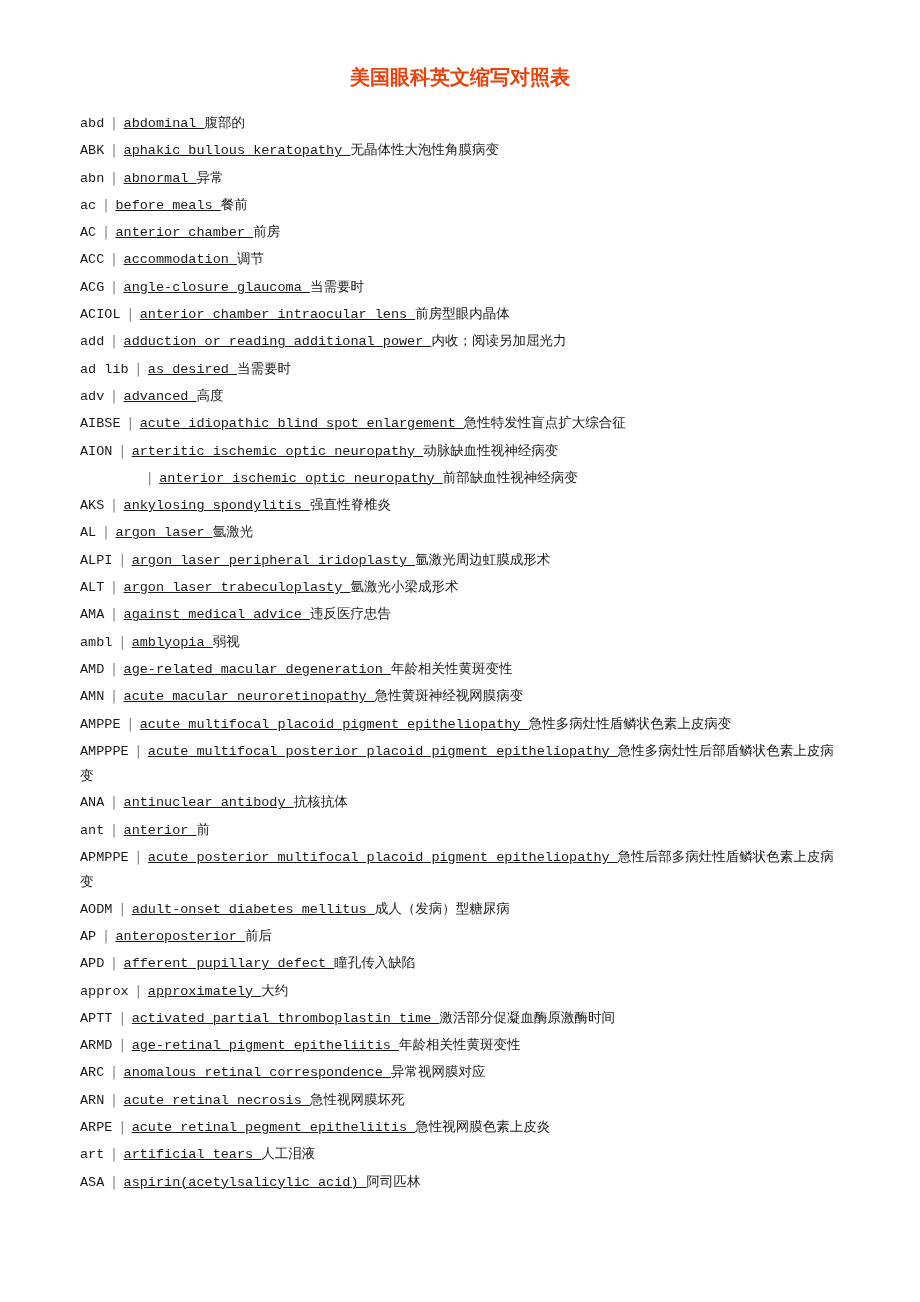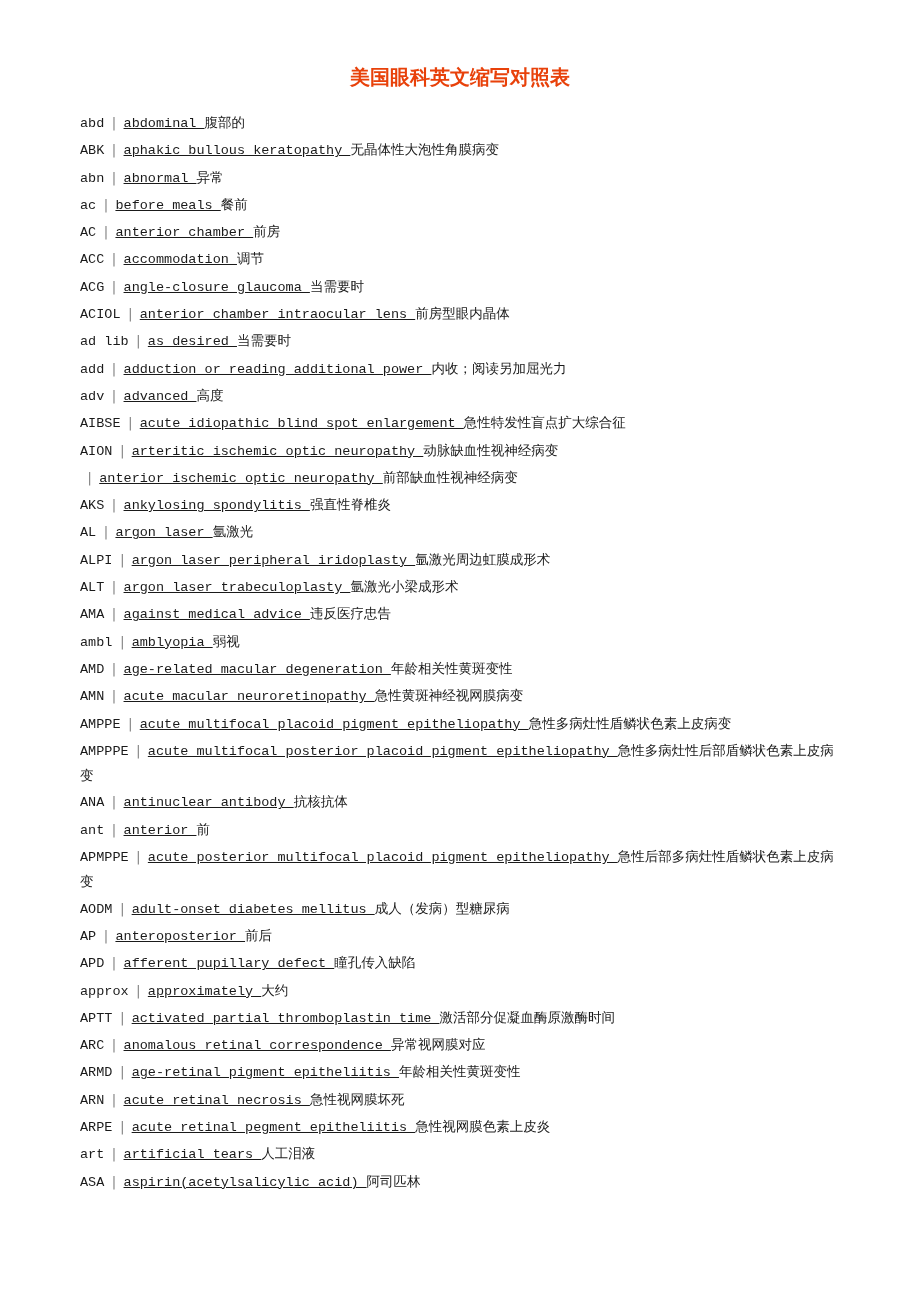--- a/index.html
+++ b/index.html
@@ -42,38 +42,39 @@
     .full-text {
       font-family: "Courier New", Courier, monospace;
       color: #1a1a1a;
       text-decoration: underline;
     }
     .chinese {
       font-family: "SimSun", "宋体", serif;
       color: #1a1a1a;
     }
     .indent {
+      margin-left: 60px;
     }
   </style>
 </head>
 <body>
 
 <h1 class="page-title">美国眼科英文缩写对照表</h1>
 
 <div id="entries-container">
 <div class="entry"><span class="abbr">abd</span><span class="separator">｜</span><span class="full-text">abdominal </span><span class="chinese">腹部的</span></div>
     <div class="entry"><span class="abbr">ABK</span><span class="separator">｜</span><span class="full-text">aphakic bullous keratopathy </span><span class="chinese">无晶体性大泡性角膜病变</span></div>
     <div class="entry"><span class="abbr">abn</span><span class="separator">｜</span><span class="full-text">abnormal </span><span class="chinese">异常</span></div>
     <div class="entry"><span class="abbr">ac</span><span class="separator">｜</span><span class="full-text">before meals </span><span class="chinese">餐前</span></div>
     <div class="entry"><span class="abbr">AC</span><span class="separator">｜</span><span class="full-text">anterior chamber </span><span class="chinese">前房</span></div>
     <div class="entry"><span class="abbr">ACC</span><span class="separator">｜</span><span class="full-text">accommodation </span><span class="chinese">调节</span></div>
     <div class="entry"><span class="abbr">ACG</span><span class="separator">｜</span><span class="full-text">angle-closure glaucoma </span><span class="chinese">当需要时</span></div>
     <div class="entry"><span class="abbr">ACIOL</span><span class="separator">｜</span><span class="full-text">anterior chamber intraocular lens </span><span class="chinese">前房型眼内晶体</span></div>
+    <div class="entry"><span class="abbr">add</span><span class="separator">｜</span><span class="full-text">adduction or reading additional power </span><span class="chinese">内收；阅读另加屈光力</span></div>
     <div class="entry"><span class="abbr">ad lib</span><span class="separator">｜</span><span class="full-text">as desired </span><span class="chinese">当需要时</span></div>
-    <div class="entry"><span class="abbr">add</span><span class="separator">｜</span><span class="full-text">adduction or reading additional power </span><span class="chinese">内收；阅读另加屈光力</span></div>
     <div class="entry"><span class="abbr">adv</span><span class="separator">｜</span><span class="full-text">advanced </span><span class="chinese">高度</span></div>
     <div class="entry"><span class="abbr">AIBSE</span><span class="separator">｜</span><span class="full-text">acute idiopathic blind spot enlargement </span><span class="chinese">急性特发性盲点扩大综合征</span></div>
     <div class="entry"><span class="abbr">AION</span><span class="separator">｜</span><span class="full-text">arteritic ischemic optic neuropathy </span><span class="chinese">动脉缺血性视神经病变</span></div>
     <div class="entry indent"><span class="separator">｜</span><span class="full-text">anterior ischemic optic neuropathy </span><span class="chinese">前部缺血性视神经病变</span></div>
     <div class="entry"><span class="abbr">AKS</span><span class="separator">｜</span><span class="full-text">ankylosing spondylitis </span><span class="chinese">强直性脊椎炎</span></div>
     <div class="entry"><span class="abbr">AL</span><span class="separator">｜</span><span class="full-text">argon laser </span><span class="chinese">氩激光</span></div>
     <div class="entry"><span class="abbr">ALPI</span><span class="separator">｜</span><span class="full-text">argon laser peripheral iridoplasty </span><span class="chinese">氩激光周边虹膜成形术</span></div>
     <div class="entry"><span class="abbr">ALT</span><span class="separator">｜</span><span class="full-text">argon laser trabeculoplasty </span><span class="chinese">氩激光小梁成形术</span></div>
     <div class="entry"><span class="abbr">AMA</span><span class="separator">｜</span><span class="full-text">against medical advice </span><span class="chinese">违反医疗忠告</span></div>
     <div class="entry"><span class="abbr">ambl</span><span class="separator">｜</span><span class="full-text">amblyopia </span><span class="chinese">弱视</span></div>
@@ -82,19 +83,19 @@
     <div class="entry"><span class="abbr">AMPPE</span><span class="separator">｜</span><span class="full-text">acute multifocal placoid pigment epitheliopathy </span><span class="chinese">急性多病灶性盾鳞状色素上皮病变</span></div>
     <div class="entry"><span class="abbr">AMPPPE</span><span class="separator">｜</span><span class="full-text">acute multifocal posterior placoid pigment epitheliopathy </span><span class="chinese">急性多病灶性后部盾鳞状色素上皮病变</span></div>
     <div class="entry"><span class="abbr">ANA</span><span class="separator">｜</span><span class="full-text">antinuclear antibody </span><span class="chinese">抗核抗体</span></div>
     <div class="entry"><span class="abbr">ant</span><span class="separator">｜</span><span class="full-text">anterior </span><span class="chinese">前</span></div>
     <div class="entry"><span class="abbr">APMPPE</span><span class="separator">｜</span><span class="full-text">acute posterior multifocal placoid pigment epitheliopathy </span><span class="chinese">急性后部多病灶性盾鳞状色素上皮病变</span></div>
     <div class="entry"><span class="abbr">AODM</span><span class="separator">｜</span><span class="full-text">adult-onset diabetes mellitus </span><span class="chinese">成人（发病）型糖尿病</span></div>
     <div class="entry"><span class="abbr">AP</span><span class="separator">｜</span><span class="full-text">anteroposterior </span><span class="chinese">前后</span></div>
     <div class="entry"><span class="abbr">APD</span><span class="separator">｜</span><span class="full-text">afferent pupillary defect </span><span class="chinese">瞳孔传入缺陷</span></div>
     <div class="entry"><span class="abbr">approx</span><span class="separator">｜</span><span class="full-text">approximately </span><span class="chinese">大约</span></div>
     <div class="entry"><span class="abbr">APTT</span><span class="separator">｜</span><span class="full-text">activated partial thromboplastin time </span><span class="chinese">激活部分促凝血酶原激酶时间</span></div>
+    <div class="entry"><span class="abbr">ARMD</span><span class="separator">｜</span><span class="full-text">age-retinal pigment epitheliitis </span><span class="chinese">年龄相关性黄斑变性</span></div>
     <div class="entry"><span class="abbr">ARC</span><span class="separator">｜</span><span class="full-text">anomalous retinal correspondence </span><span class="chinese">异常视网膜对应</span></div>
-    <div class="entry"><span class="abbr">ARMD</span><span class="separator">｜</span><span class="full-text">age-retinal pigment epitheliitis </span><span class="chinese">年龄相关性黄斑变性</span></div>
     <div class="entry"><span class="abbr">ARN</span><span class="separator">｜</span><span class="full-text">acute retinal necrosis </span><span class="chinese">急性视网膜坏死</span></div>
     <div class="entry"><span class="abbr">ARPE</span><span class="separator">｜</span><span class="full-text">acute retinal pegment epitheliitis </span><span class="chinese">急性视网膜色素上皮炎</span></div>
     <div class="entry"><span class="abbr">art</span><span class="separator">｜</span><span class="full-text">artificial tears </span><span class="chinese">人工泪液</span></div>
     <div class="entry"><span class="abbr">ASA</span><span class="separator">｜</span><span class="full-text">aspirin(acetylsalicylic acid) </span><span class="chinese">阿司匹林</span></div>
   </div>
 
 </body></html>

